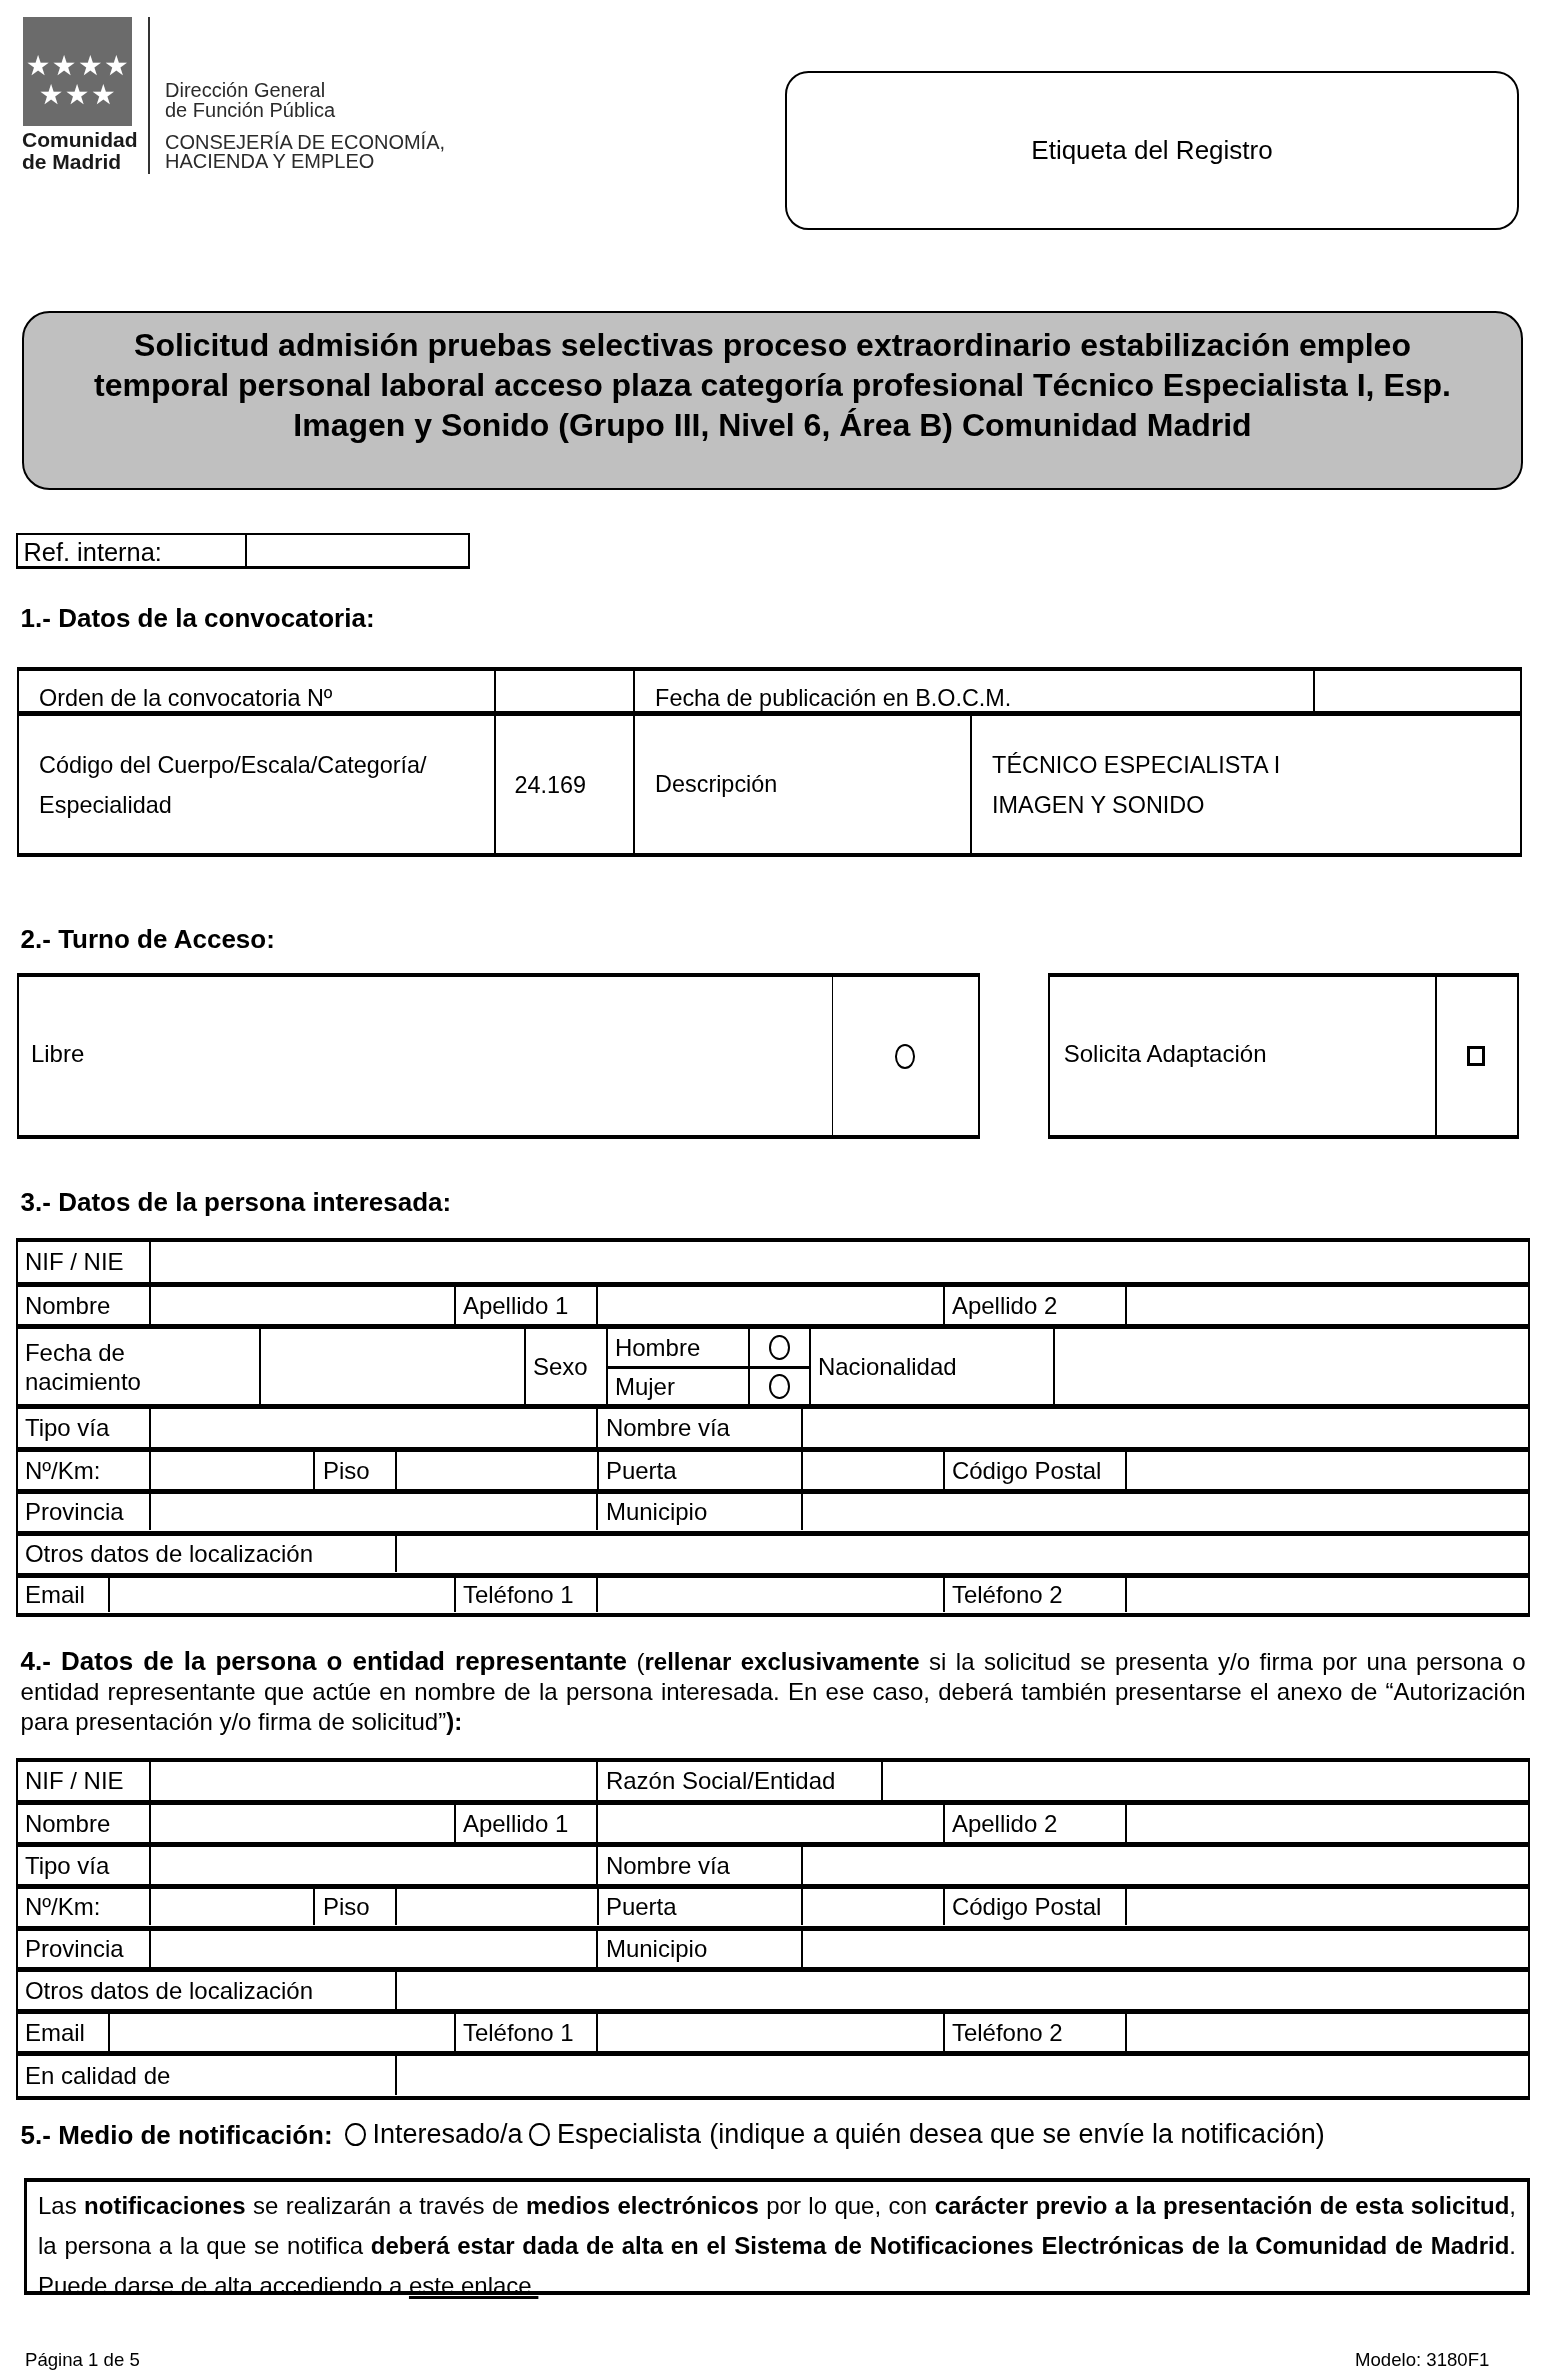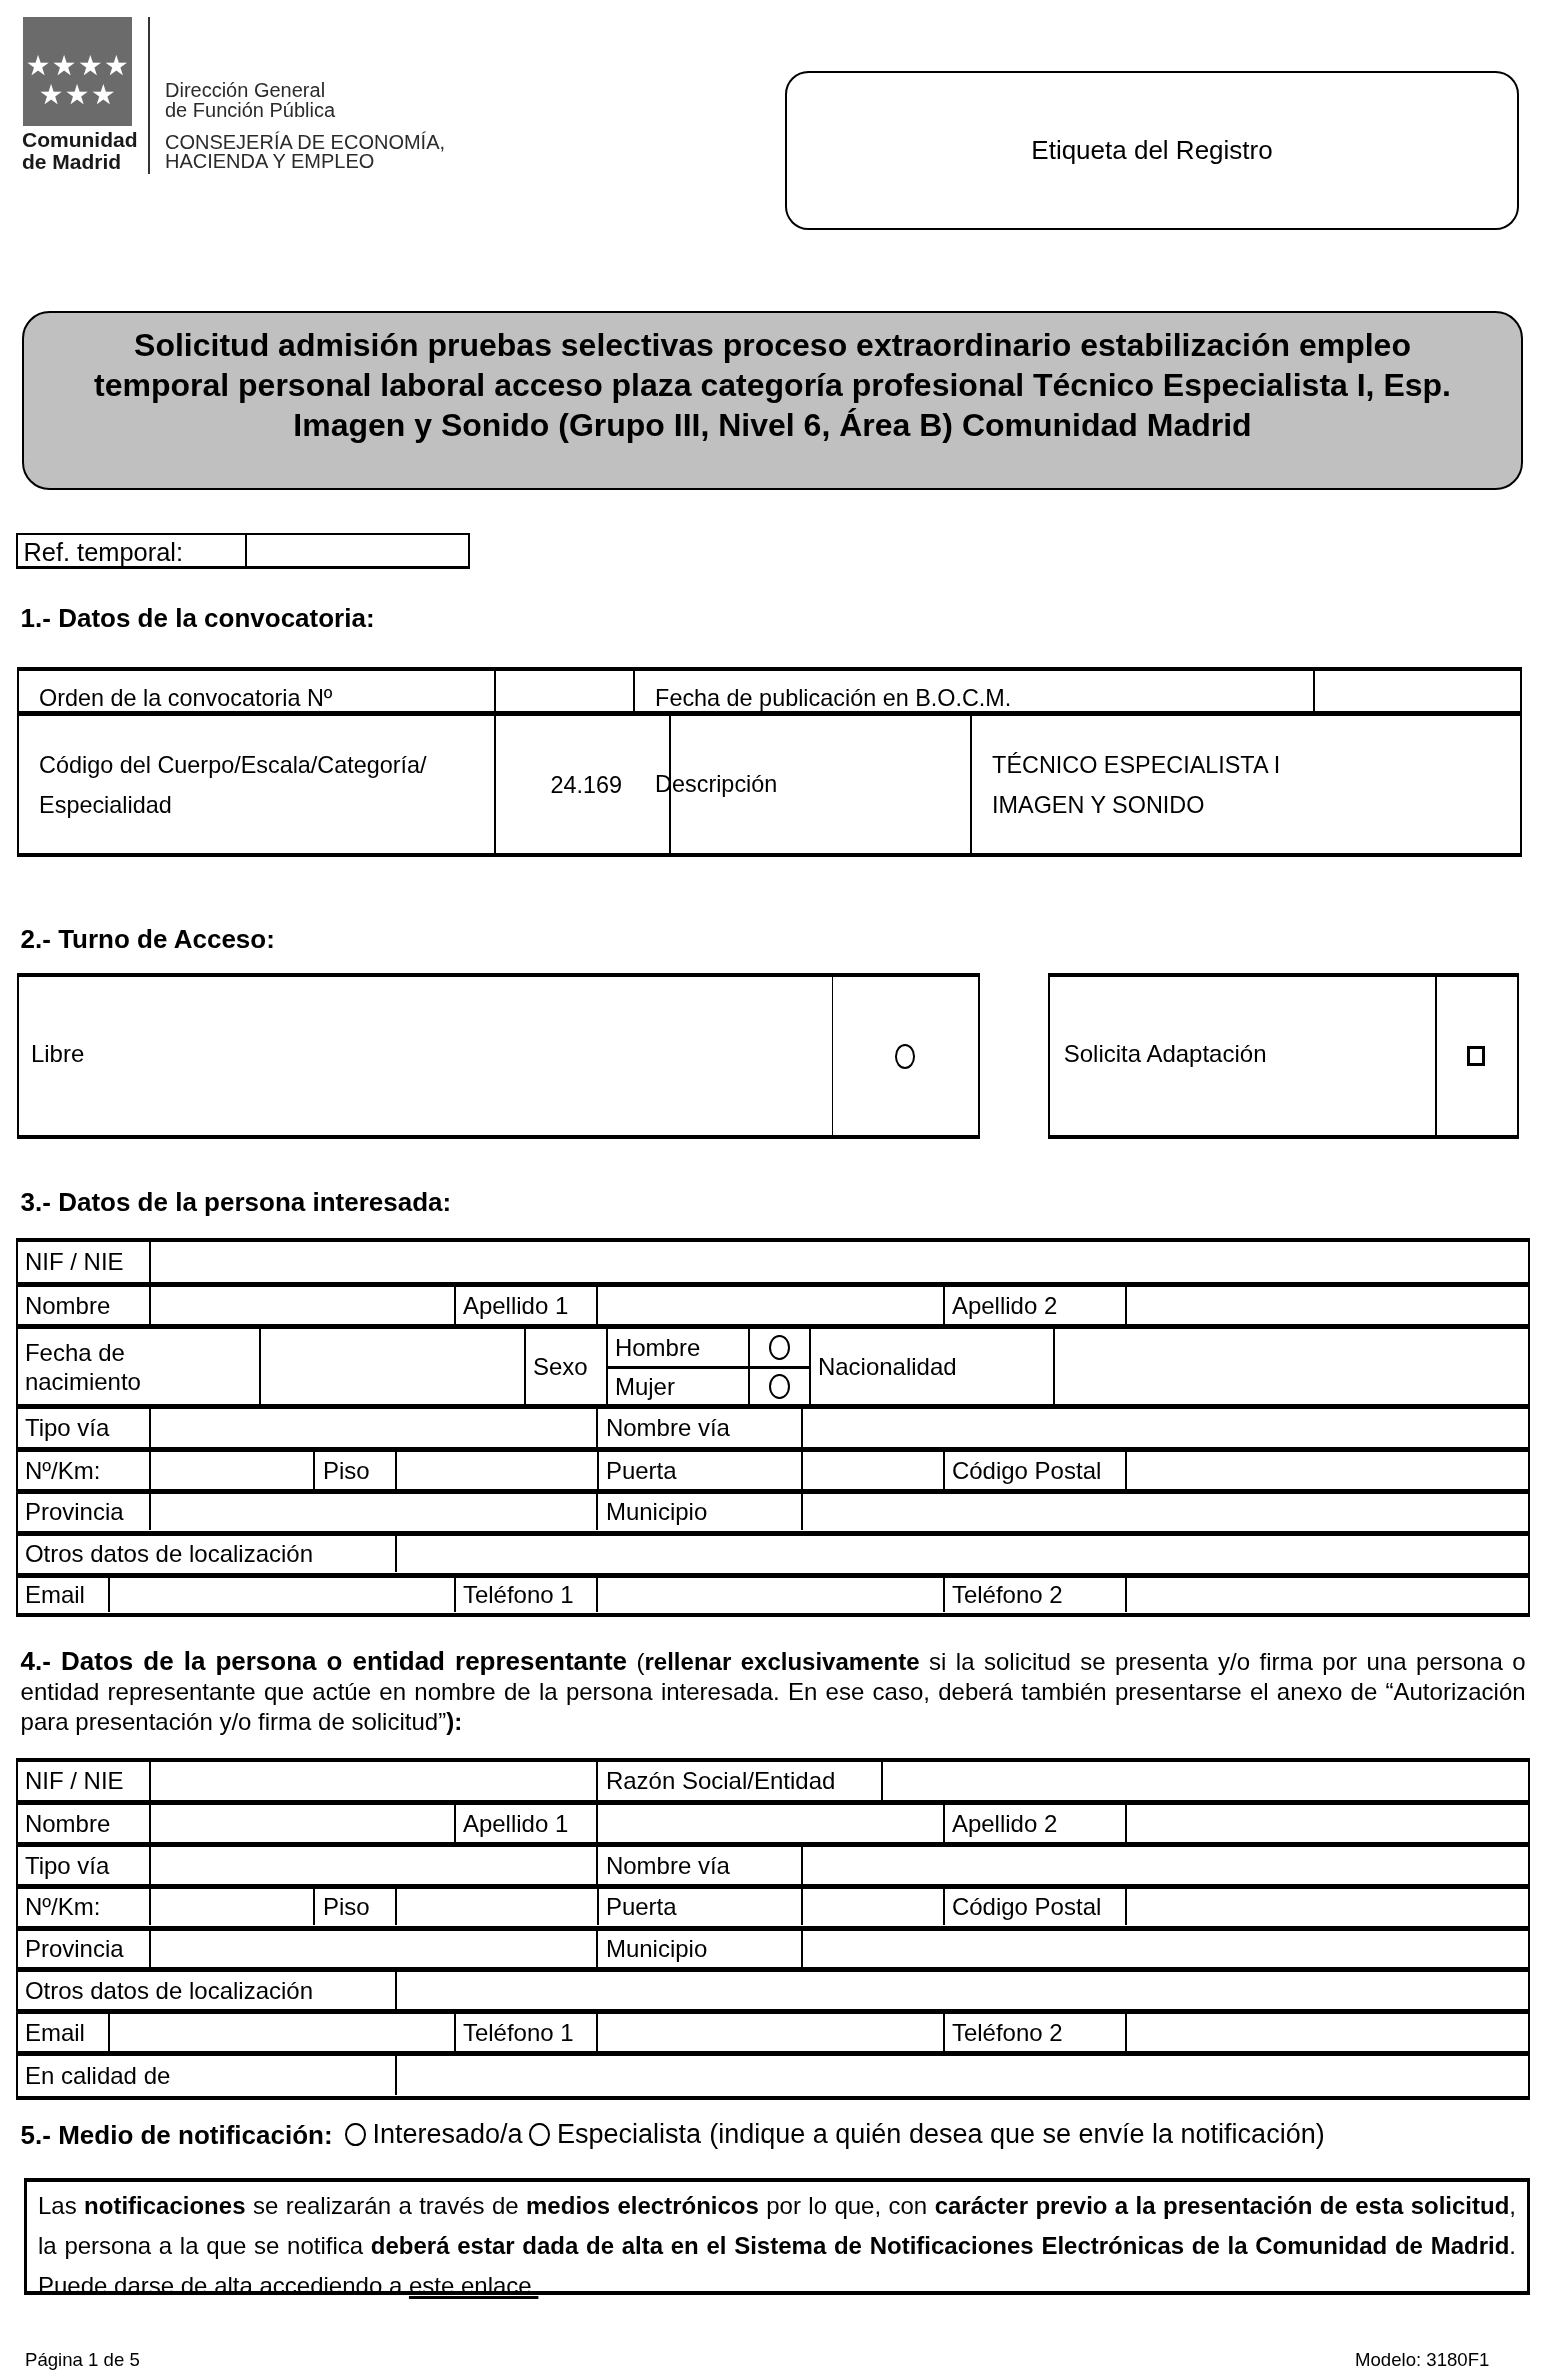--- a/index.html
+++ b/index.html
@@ -67,39 +67,39 @@
   <span>Etiqueta del Registro</span>
 </div>
 
 <div class="abs title-box" style="left:22px; top:311px; width:1501px; height:179px;">
   <div>Solicitud admisión pruebas selectivas proceso extraordinario estabilización empleo</div>
   <div>temporal personal laboral acceso plaza categoría profesional Técnico Especialista I, Esp.</div>
   <div>Imagen y Sonido (Grupo III, Nivel 6, Área B) Comunidad Madrid</div>
 </div>
 
 <div class="abs" style="left:16px; top:533px; width:454px; height:36px; border:2.1px solid #000; border-bottom-width:3.4px;">
-  <div class="abs" style="left:5.5px; top:2.7px; font-size:25.4px;">Ref. temporal:</div>
+  <div class="abs" style="left:5.5px; top:2.7px; font-size:25.4px;">Ref. interna:</div>
   <div class="abs" style="left:227px; top:0; width:223px; height:100%; border-left:2.1px solid #000;"></div>
 </div>
 
 <div class="abs heading" style="left:20.6px; top:603px;">1.- Datos de la convocatoria:</div>
 
 <div class="abs tbl t1" style="left:16.5px; top:667px; width:1505px; height:190px;">
 
   <div class="cell" style="left:0; top:0; width:477px; height:41px; align-items:flex-end; padding-bottom:0;">Orden de la convocatoria Nº</div>
   <div class="cell" style="left:477px; top:0; width:139px; height:41px;"></div>
   <div class="cell" style="left:616px; top:0; width:680px; height:41px; align-items:flex-end;">Fecha de publicación en B.O.C.M.</div>
   <div class="cell last" style="left:1296px; top:0; width:205px; height:41px;"></div>
   <div class="hline" style="top:40px;"></div>
 
   <div class="cell" style="left:0; top:45px; width:477px; height:137px; flex-direction:column; align-items:flex-start; justify-content:center; line-height:40px;">
     <span>Código del Cuerpo/Escala/Categoría/</span>
     <span>Especialidad</span>
   </div>
-  <div class="cell" style="left:477px; top:45px; width:139px; height:139px; padding-left:19px;margin-left:36px;">24.169</div>
+  <div class="cell" style="left:477px; top:45px; width:139px; height:139px; padding-left:19px;">24.169</div>
   <div class="cell" style="left:616px; top:45px; width:337px; height:137px;">Descripción</div>
   <div class="cell last" style="left:953px; top:45px; width:548px; height:137px; flex-direction:column; align-items:flex-start; justify-content:center; line-height:40px;">
     <span>TÉCNICO ESPECIALISTA I</span>
     <span>IMAGEN Y SONIDO</span>
   </div>
 </div>
 
 <div class="abs heading" style="left:20.6px; top:924px;">2.- Turno de Acceso:</div>
 
 <div class="abs" style="left:16.5px; top:973px; width:963px; height:166px; border:2.1px solid #000; border-top-width:4.8px; border-bottom-width:4.8px;">

